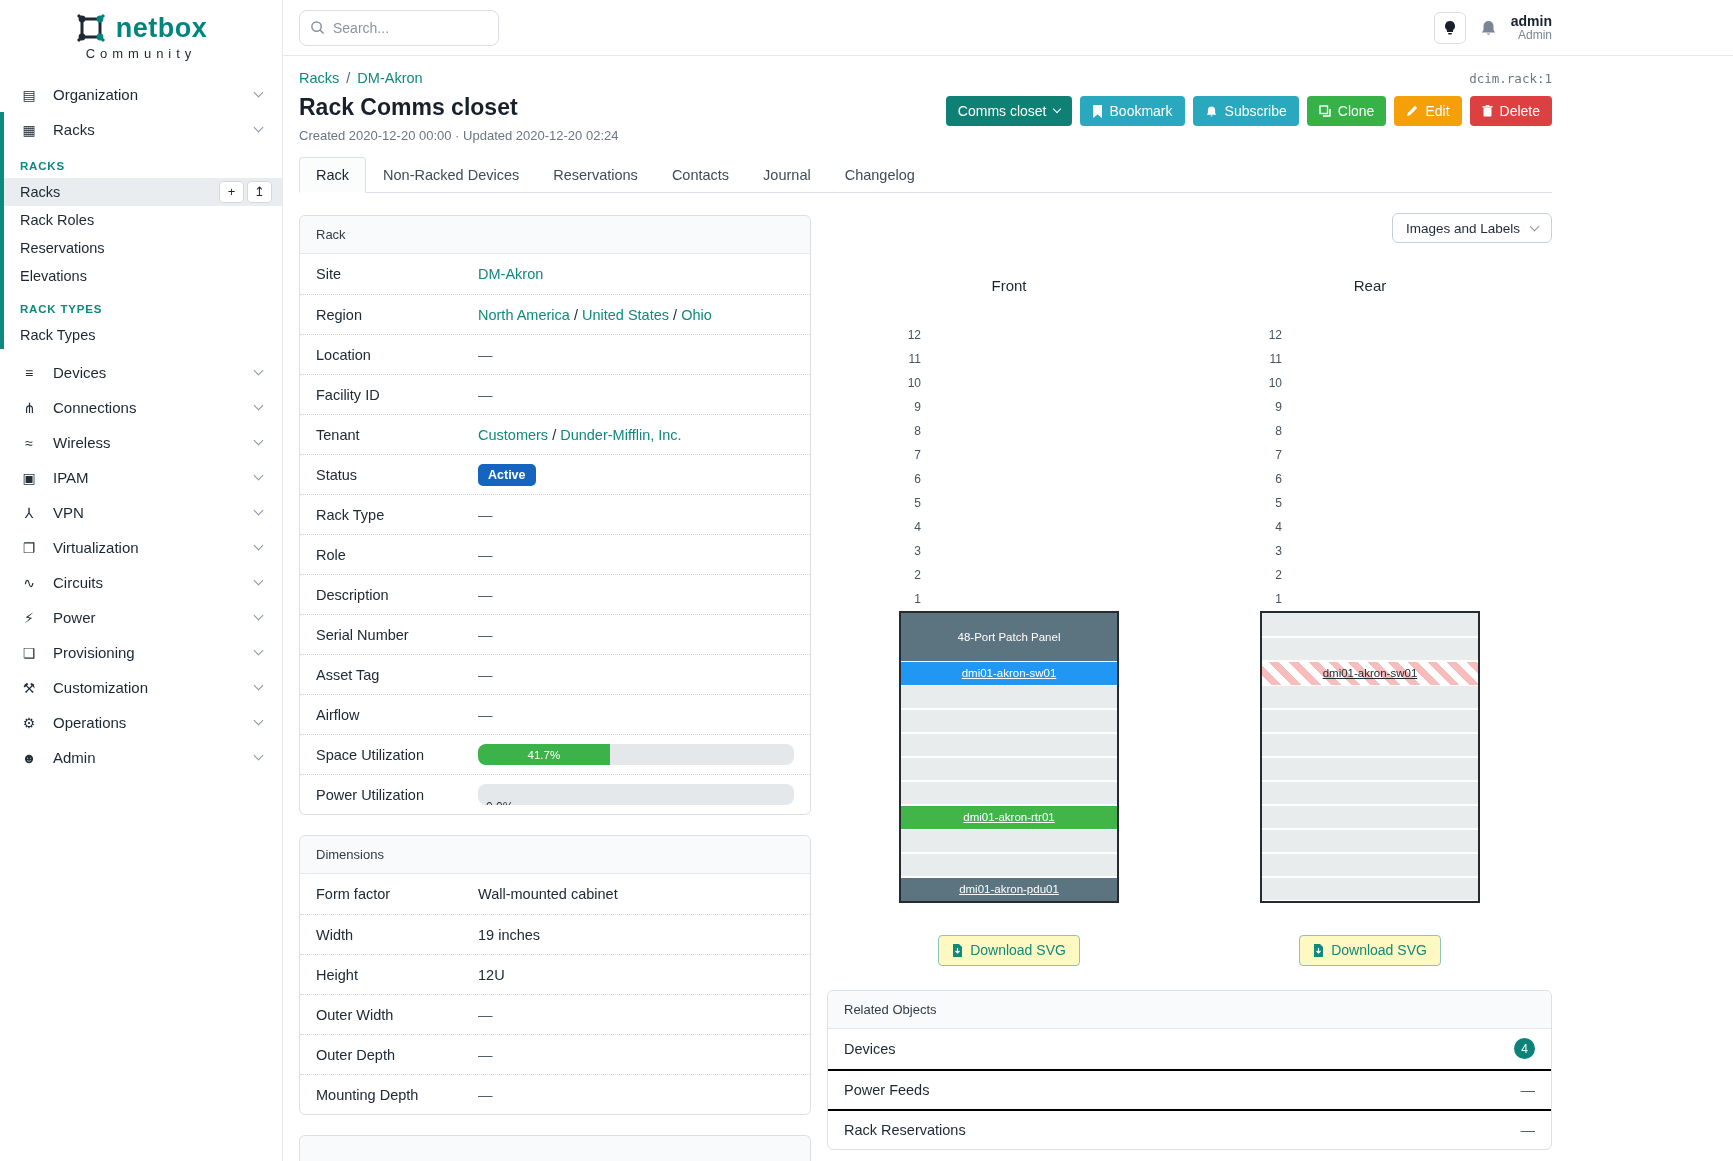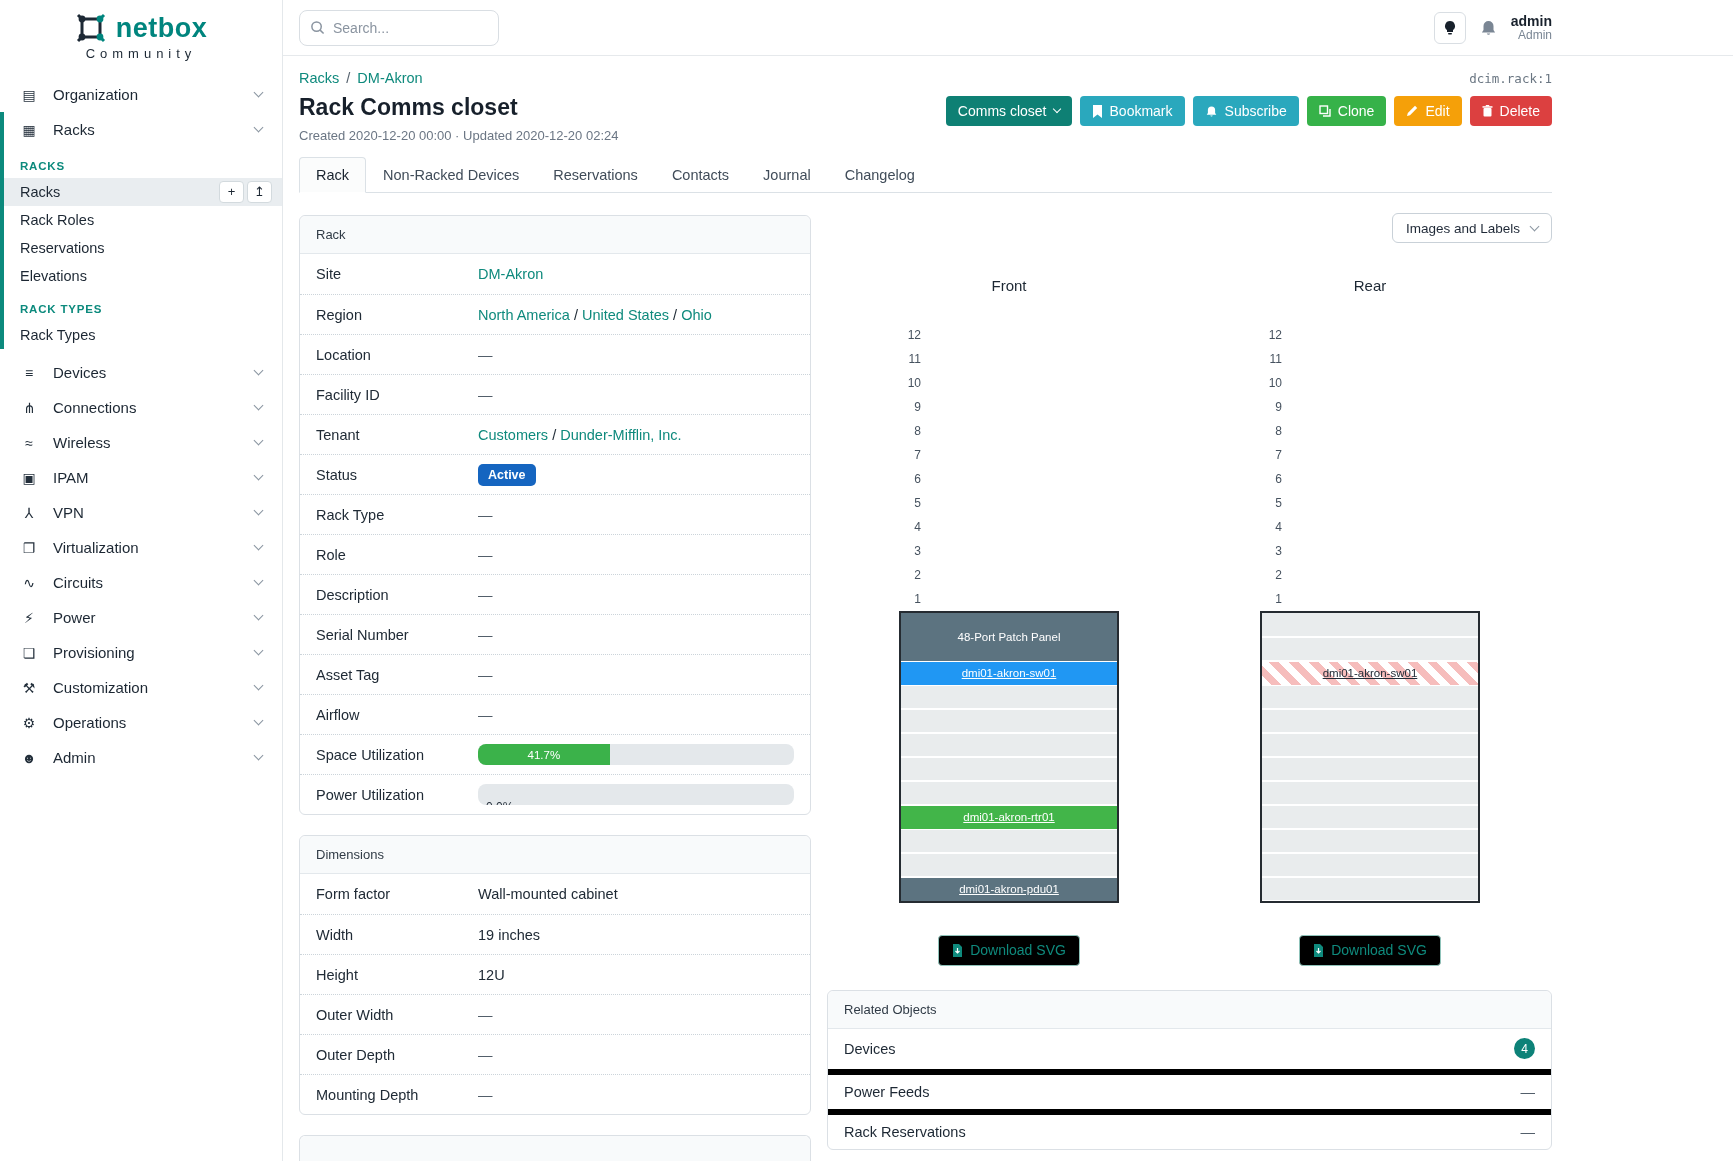--- a/index.html
+++ b/index.html
@@ -90,26 +90,26 @@
   .rack-wrap { display:flex;flex-direction:column; }
   .unit-nums { display:flex; flex-direction:column; margin-right:8px; padding-top:2.5px; }
   .unit-num { height:24px; line-height:24px; width:22px; text-align:right; font-size:12px; color:#46525f; }
   .rack-frame { width:220px; border:2.5px solid #252b31; display:flex; flex-direction:column; background:#fff; }
   .slot { width:100%; display:flex; align-items:center; justify-content:center; font-size:11.5px; font-weight:500; }
   .slot-device { color:#fff; }
   .slot-device:not(:first-child),.slot-ghost:not(:first-child) { border-top:1.5px solid #fff;text-decoration:underline; }
   .slot-empty { background:#e9eced; border-top:1.5px solid #fff; border-bottom:1.5px solid #fff; }
   .slot-empty:first-child { border-top:none; }
   .slot-ghost { color:#232d38; background:repeating-linear-gradient(45deg,#ffffff 0 7px,#f6bdbc 7px 14px); }
-  .dl-btn { margin-top:32px; height:31px; border:1px solid #8fc3ba; color:#0f8a7d; border-radius:4px; background:#000000; font-size:14px; font-family:inherit; display:inline-flex; align-items:center; gap:7px; padding:0 13px; cursor:pointer; }
+  .dl-btn { margin-top:32px; height:31px; border:1px solid #8fc3ba; color:#0f8a7d; border-radius:4px; background:#fef9c3; font-size:14px; font-family:inherit; display:inline-flex; align-items:center; gap:7px; padding:0 13px; cursor:pointer; }
 
   
   .rel-card { margin-top:24px; }
   .rel-row { display:flex; align-items:center; justify-content:space-between; padding:0 16px; height:40px; font-size:14.5px; color:#1d2834; }
-  .rel-row + .rel-row { border-top:6px solid #000000;align-items:center; }
+  .rel-row + .rel-row { border-top:2px solid #000000;align-items:center; }
   .count-badge { min-width:21px; height:21px; border-radius:11px; background:#0d8278; color:#fff; font-size:12px; display:flex; align-items:center; justify-content:center; padding:0 5px; }
   svg { display:block; }
 </style>
 </head>
 <body>
 
 <div class="app">
 
   <aside class="sidebar">
     <div class="logo-block">

